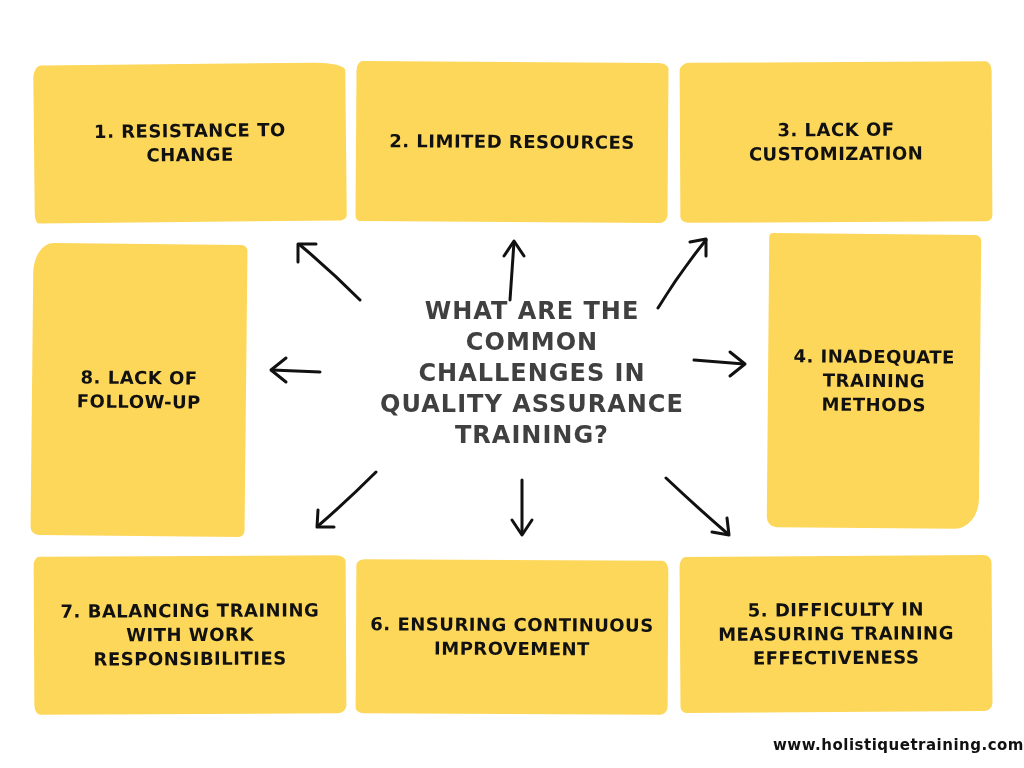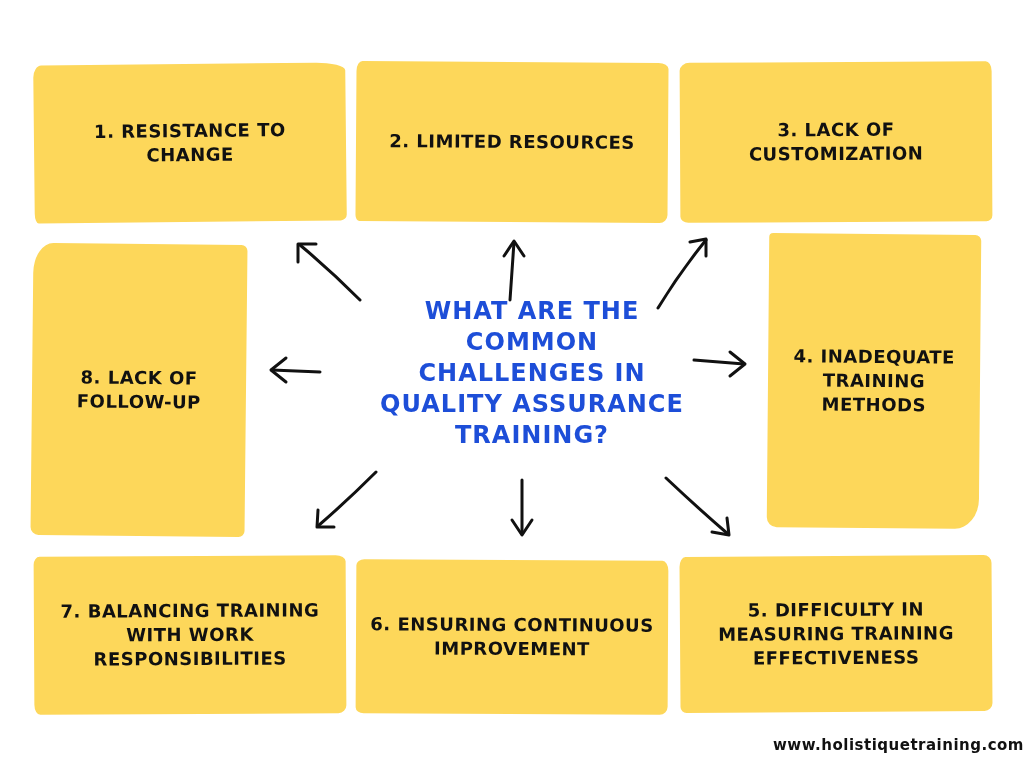--- a/index.html
+++ b/index.html
@@ -29,21 +29,21 @@
   #c4 { left: 768px; top: 234px; width: 212px; height: 294px; border-radius: 4px 6px 24px 10px / 4px 6px 30px 10px; transform: rotate(0.5deg); }
   #c5 { left: 680px; top: 556px; width: 312px; height: 156px; border-radius: 6px 8px 8px 6px / 10px 8px 8px 6px; transform: rotate(-0.4deg); }
   #c6 { left: 356px; top: 560px; width: 312px; height: 154px; border-radius: 8px 6px 8px 8px / 6px 10px 8px 6px; transform: rotate(0.3deg); }
   #c7 { left: 34px;  top: 556px; width: 312px; height: 158px; border-radius: 6px 10px 8px 6px / 8px 6px 8px 10px; transform: rotate(-0.3deg); }
   #c8 { left: 32px;  top: 244px; width: 214px; height: 292px; border-radius: 20px 6px 6px 8px / 30px 6px 6px 8px; transform: rotate(0.6deg); }
 
   .center-q {
     position: absolute; left: 372px; top: 296px; width: 320px;
     text-align: center;
     font-weight: bold; font-size: 24px; line-height: 31px;
-    letter-spacing: 1px; color: #1d4ed8;
+    letter-spacing: 1px; color: #404040;
     text-transform: uppercase;
   }
   .center-q span { white-space: pre-line; }
   .footer {
     position: absolute; left: 0; width: 1024px; top: 736px;
     text-align: right; font-weight: bold; font-size: 15px; color: #111;
     letter-spacing: 0.5px;
   }
   svg.arrows { position: absolute; left: 0; top: 0; width: 1024px; height: 768px; pointer-events: none; }
 </style>

